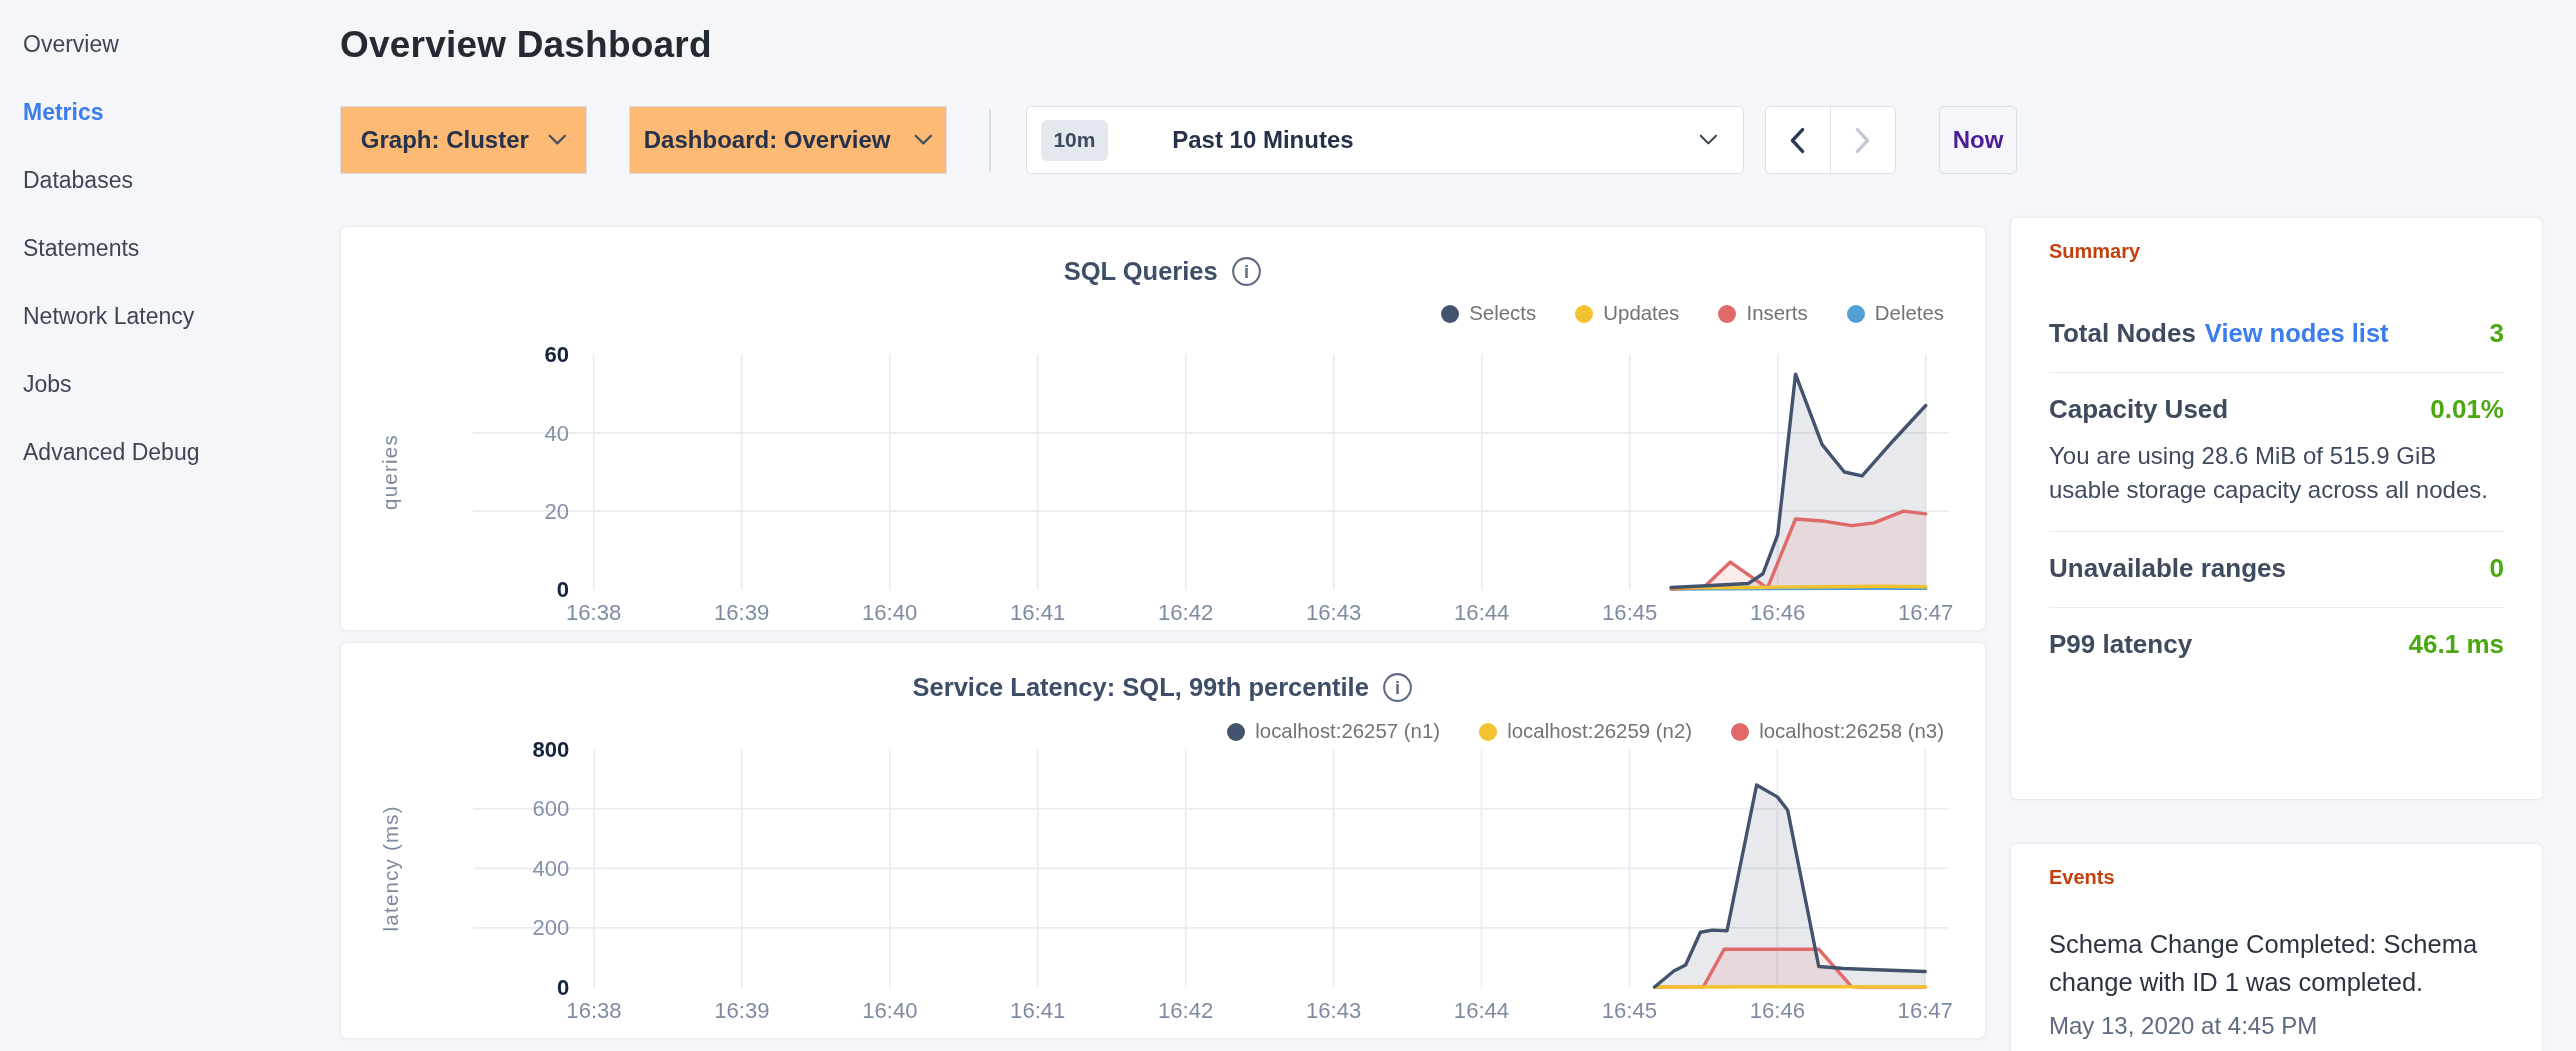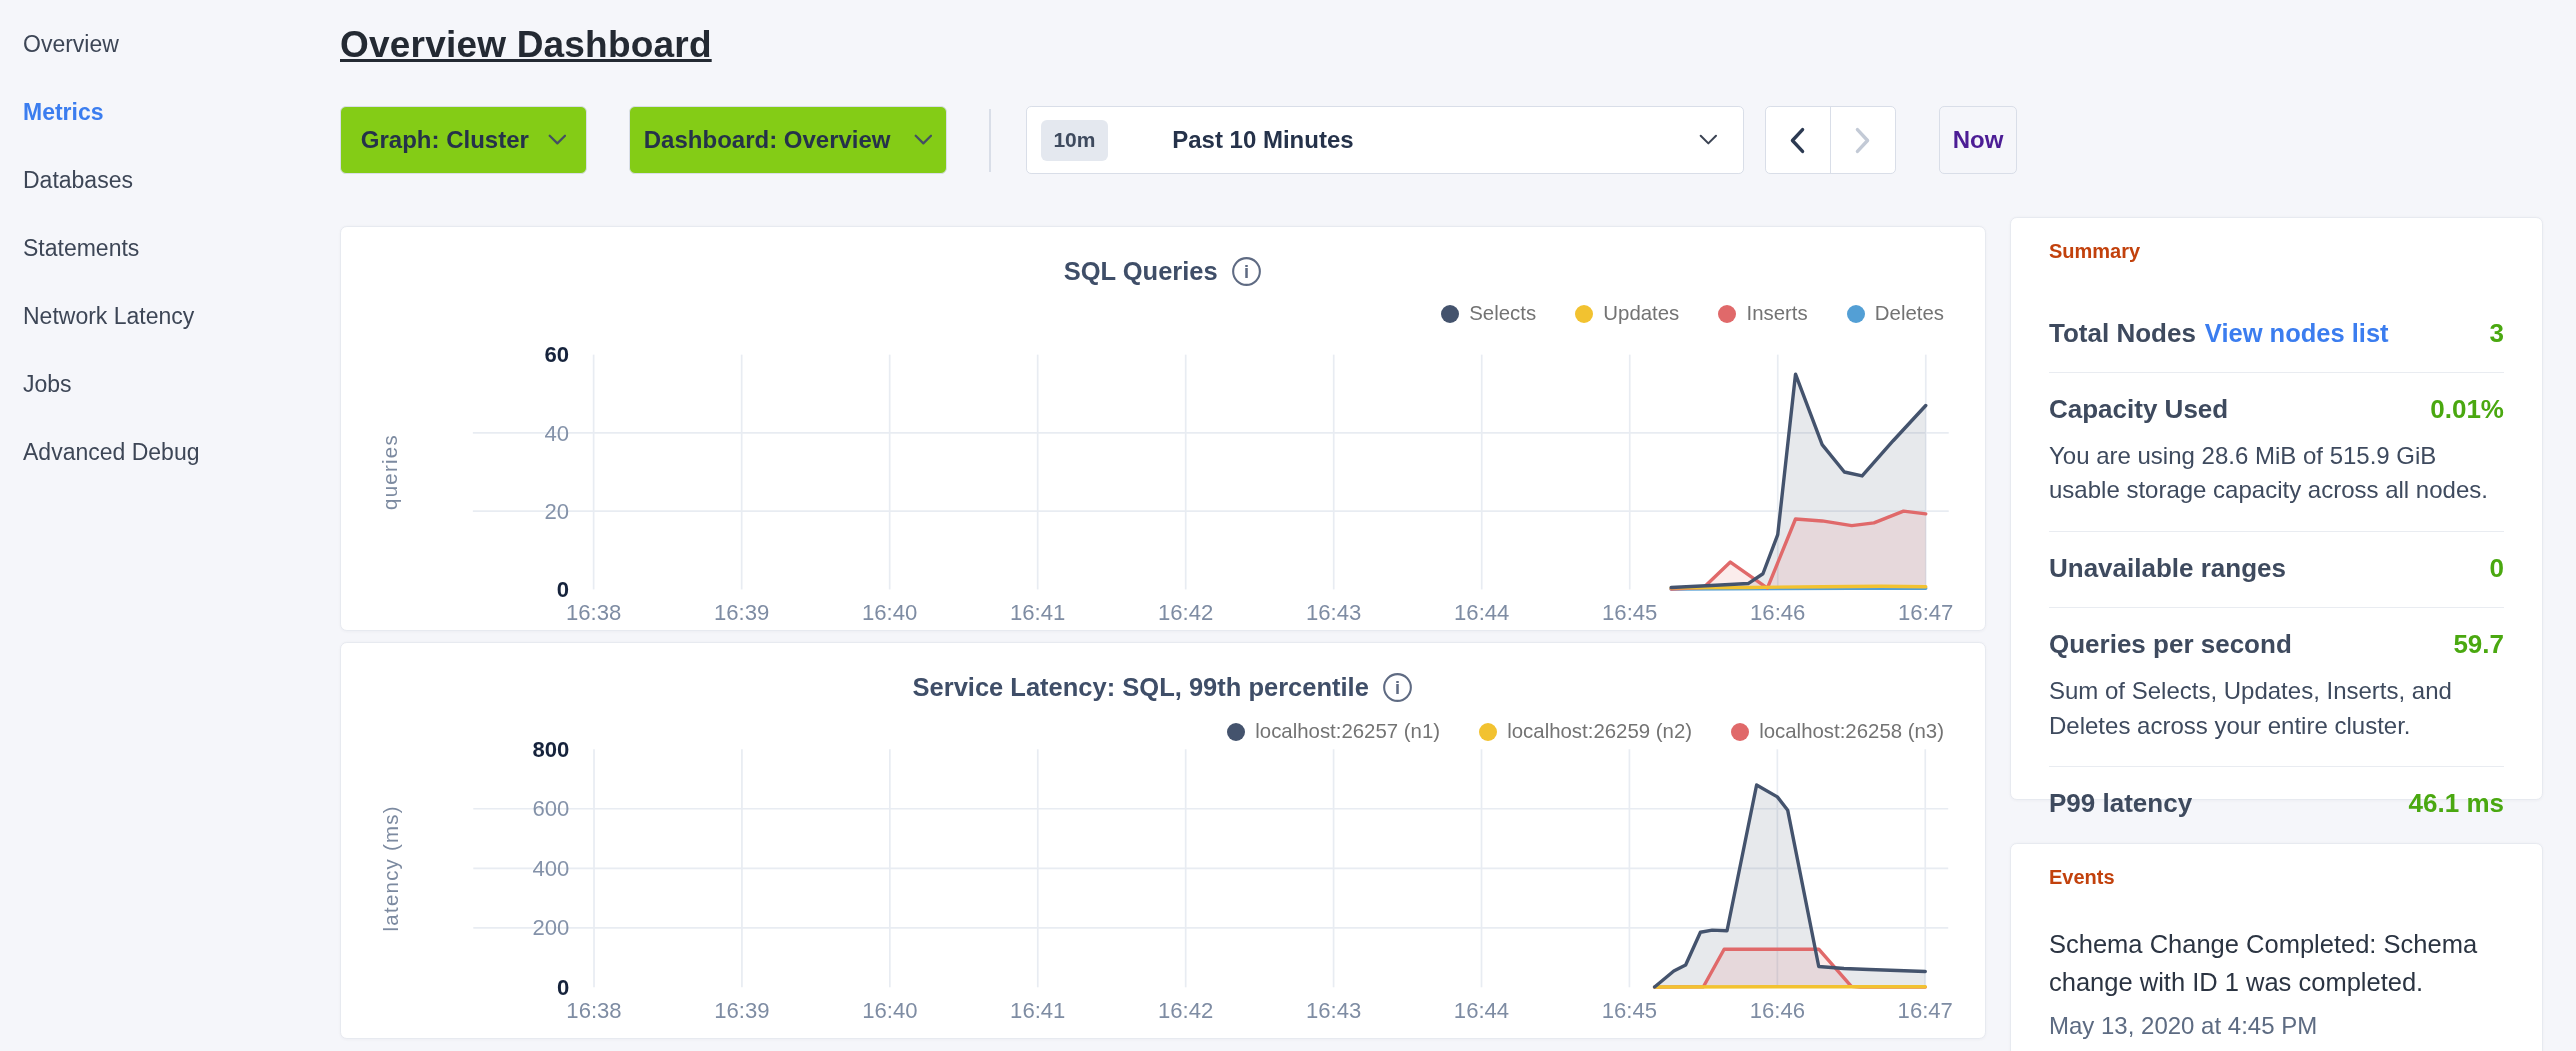--- a/index.html
+++ b/index.html
@@ -12,26 +12,26 @@
   .sidebar { position:absolute; left:0; top:12px; width:332px; height:1051px; }
   .sidebar ul { list-style:none; padding:19.6px 0 0 23px; }
   .sidebar li {
     font-size:23px; color:#3d4656; height:24px; line-height:24px;
     margin-bottom:44px; cursor:pointer; width:max-content; font-weight:500;
   }
   .sidebar li.active { color:#3b7def; font-weight:700; }
   
   .page-title {
     position:absolute; left:340px; top:24px; font-size:37px; font-weight:700;
-    color:#242a33; letter-spacing:0.2px;text-decoration:underline;
+    color:#242a33; letter-spacing:0.2px;
   }
   
   .ctl {
-    position:absolute; top:106px; height:68px; background:#84cc16;
-    border:1.7px solid #d9dee8; border-radius:6px; display:flex;
+    position:absolute; top:106px; height:68px; background:#fdba74;
+    border:1.7px solid #d9dee8; border-radius:0; display:flex;
     align-items:center; justify-content:center; cursor:pointer;
   }
   .dd1 { left:340px; width:247px; gap:18.7px; }
   .dd2 { left:629px; width:318px; gap:23px; }
   .ctl .dd-label { font-size:24px; font-weight:700; color:#25324a; }
   .chev { width:18.7px; height:12px; }
   .vdivider { position:absolute; left:989px; top:109px; width:1.7px; height:63px; background:#d9dee8; }
   .timebox {
     position:absolute; left:1026px; top:106px; width:718px; height:68px;
     background:#fff; border:1.7px solid #d9dee8; border-radius:5.1px;
@@ -299,28 +299,20 @@
       <div class="srow">
     <div class="srow-head">
       <span class="srow-label">Unavailable ranges</span>
 
       <span class="srow-value">0</span>
     </div>
 
   </div>
       <div class="srow">
     <div class="srow-head">
-      <span class="srow-label">Queries per second</span>
-
-      <span class="srow-value">59.7</span>
-    </div>
-    <div class="srow-desc">Sum of Selects, Updates, Inserts, and Deletes across your entire cluster.</div>
-  </div>
-      <div class="srow">
-    <div class="srow-head">
       <span class="srow-label">P99 latency</span>
 
       <span class="srow-value">46.1 ms</span>
     </div>
 
   </div>
     </div>
 </aside>
 
 <aside class="card card-events panel-pad">

